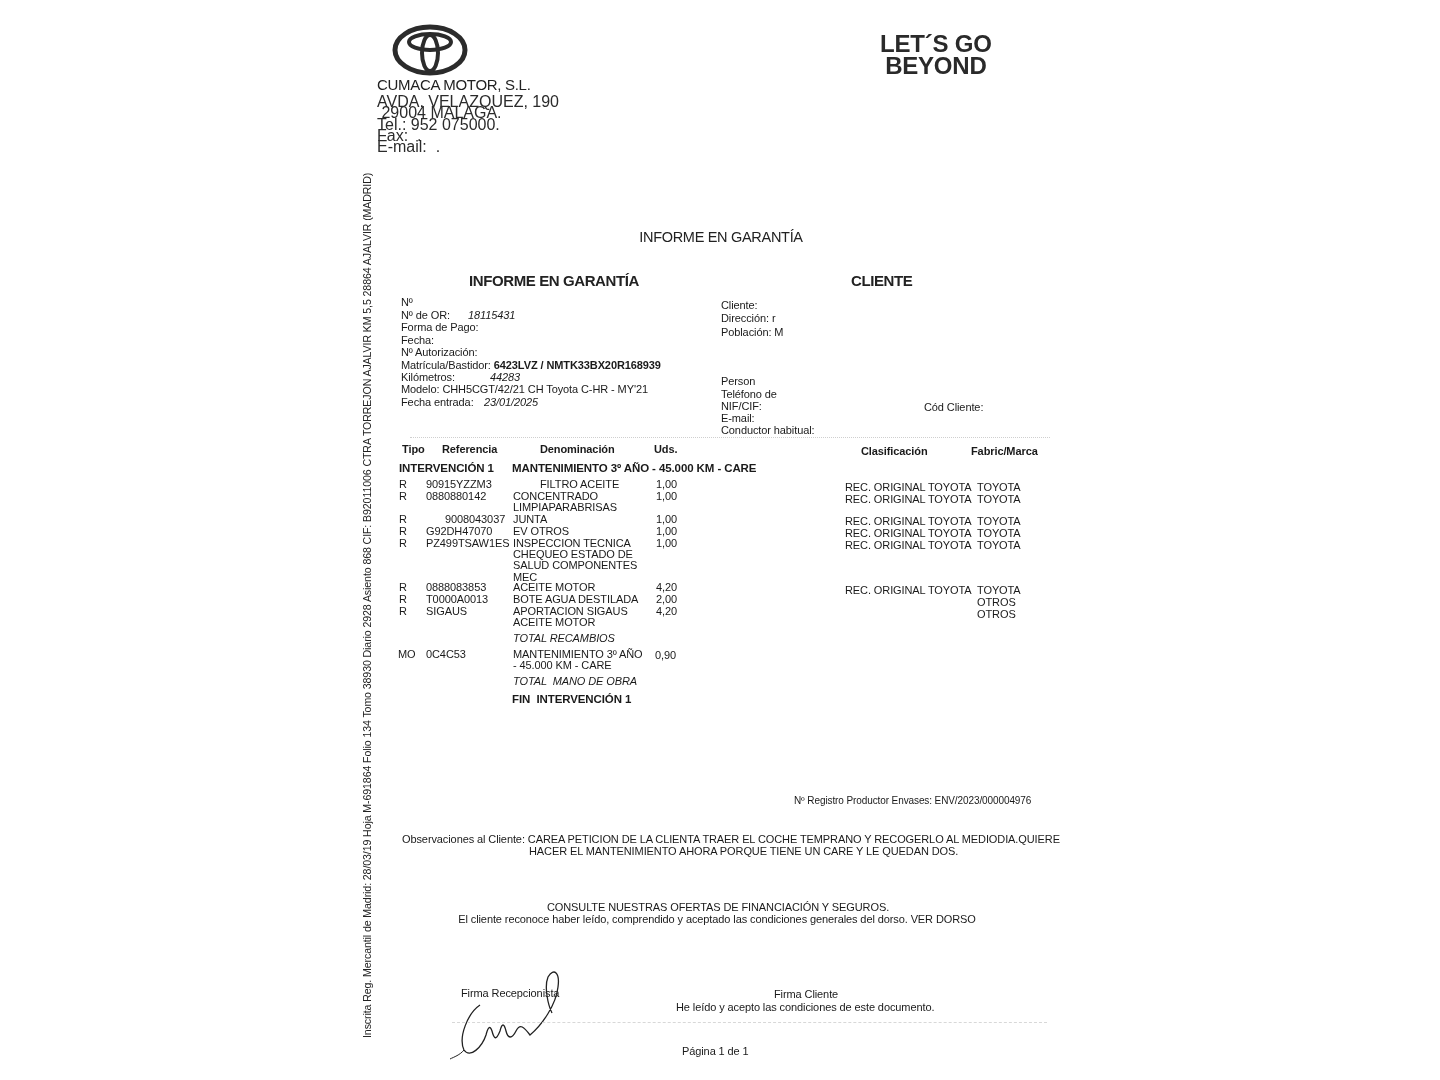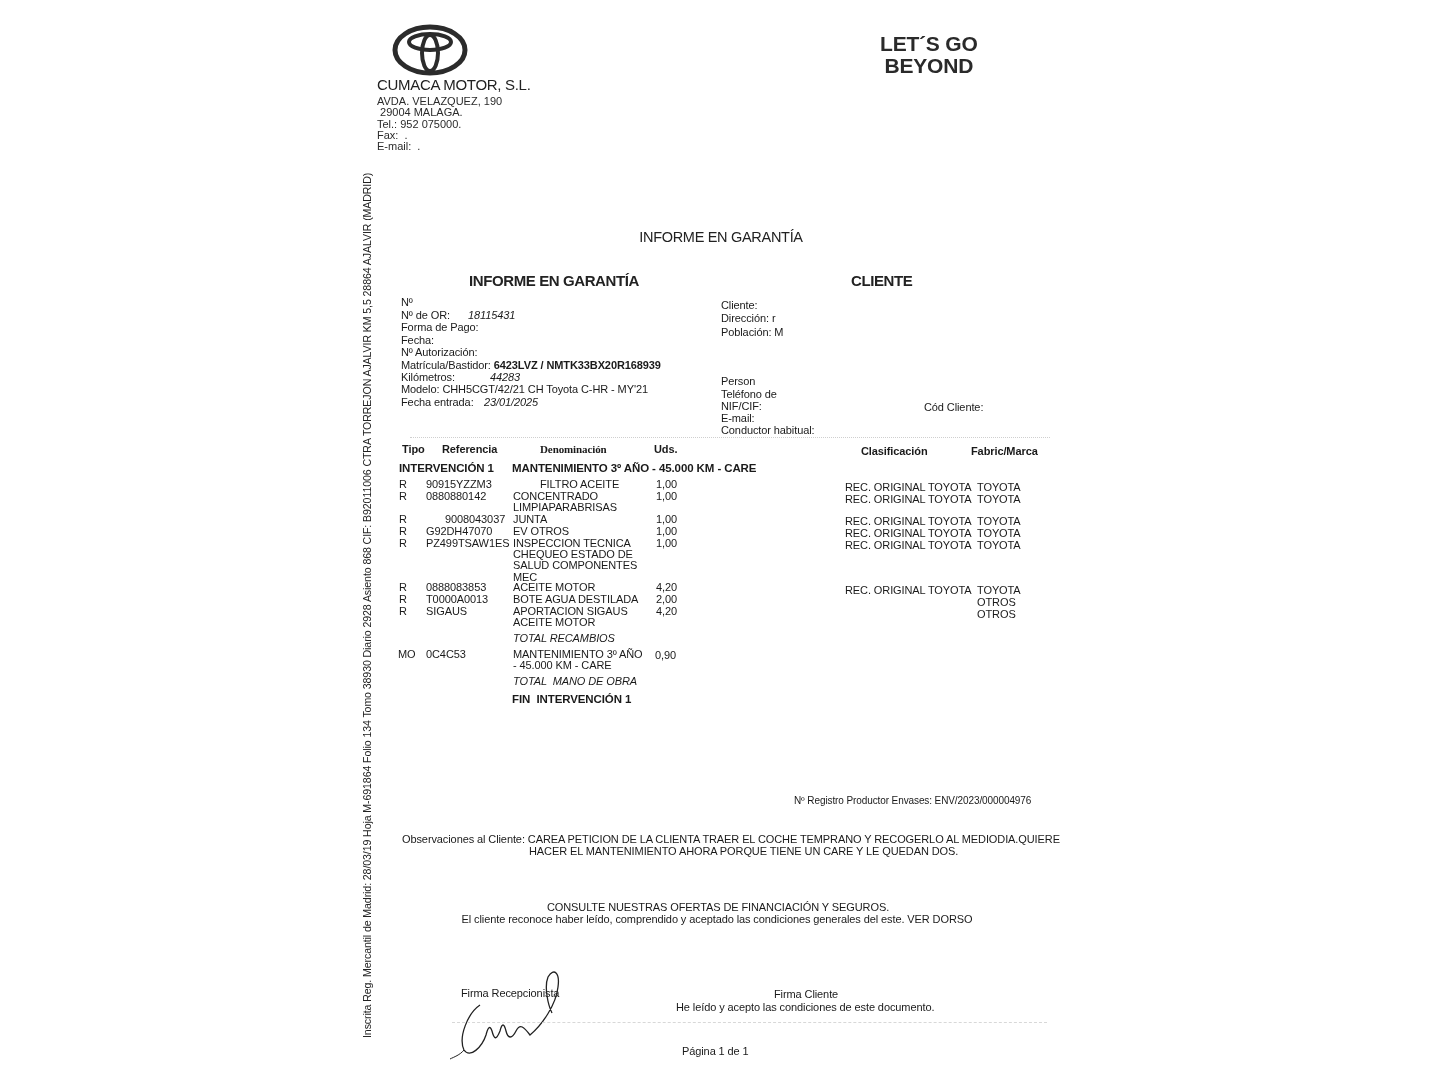--- a/index.html
+++ b/index.html
@@ -6,22 +6,22 @@
   html, body { width: 1440px; height: 1080px; background: #ffffff; overflow: hidden; }
   body { position: relative; font-family: "Liberation Sans", "DejaVu Sans", sans-serif; color: #1a1a1a; }
   .abs { position: absolute; }
   .t { font-size: 11px; line-height: 12px; white-space: nowrap; letter-spacing: -0.1px; }
   .b { font-weight: bold; }
   .i { font-style: italic; }
 
   
   .logo { left: 392px; top: 24px; width: 76px; height: 52px; }
   .company { left: 377px; top: 77px; font-size: 15px; line-height: 16px; letter-spacing: -0.3px; color: #222; }
-  .addr { left: 377px; top: 96px; font-size: 11px; line-height: 11.3px; color: #2b2b2b; }
-  .slogan { left: 880px; top: 33px; font-size: 21px; line-height: 22px; font-weight: bold; text-align: center; color: #2a2a2a; letter-spacing: -0.2px; }
+  .addr { left: 377px; top: 96px; font-size: 16px; line-height: 11.3px; color: #2b2b2b; }
+  .slogan { left: 880px; top: 33px; font-size: 24px; line-height: 22px; font-weight: bold; text-align: center; color: #2a2a2a; letter-spacing: -0.2px; }
 
   .vertical { left: 361px; top: 1038px; transform-origin: 0 0; transform: rotate(-90deg); font-size: 10.6px; line-height: 12px; white-space: nowrap; color: #222; letter-spacing: -0.1px; }
 
   .doc-title { left: 0; width: 1440px; top: 229px; text-align: center; font-size: 14.5px; line-height: 16px; color: #222; letter-spacing: -0.3px; padding-left: 2px; }
   .section-h { top: 272px; font-size: 15px; line-height: 17px; font-weight: bold; letter-spacing: -0.4px; color: #222; }
 
   .info-row { left: 401px; font-size: 11px; line-height: 12.3px; }
   .info-row .val { position: absolute; white-space: nowrap; font-style: italic; }
 
   .dotted { height: 1px; border-top: 1px dotted #cfcfcf; }
@@ -121,21 +121,21 @@
   <span>E-mail:</span>
 </div>
 <div class="abs t" style="left:721px; top:424px;">
   <span>Conductor habitual:</span>
 </div>
 
 <div class="abs dotted" style="left:410px; top:437px; width:640px;"></div>
 
 <div class="abs col-h t" style="left:402px;">Tipo</div>
 <div class="abs col-h t" style="left:442px;">Referencia</div>
-<div class="abs col-h t" style="left:540px;font-family:Liberation Serif, serif;">Denominación</div>
+<div class="abs col-h t" style="left:540px;">Denominación</div>
 <div class="abs col-h t" style="left:654px;">Uds.</div>
 <div class="abs col-h t" style="left:861px; top:445px;">Clasificación</div>
 <div class="abs col-h t" style="left:971px; top:445px;">Fabric/Marca</div>
 
 <div class="abs t b" style="left:399px; top:462px; font-size:11.5px;">INTERVENCIÓN 1</div>
 <div class="abs t b" style="left:512px; top:462px; font-size:11.5px;">MANTENIMIENTO 3º AÑO - 45.000 KM - CARE</div>
 
 <div class="abs row t" style="left:399px; top:479px;">R</div>
 <div class="abs row t" style="left:426px; top:479px;">90915YZZM3</div>
 <div class="abs row t" style="left:540px; top:479px;">FILTRO ACEITE</div>
@@ -216,21 +216,21 @@
 
 <div class="abs t" style="left:794px; top:795px; font-size:10px;">Nº Registro Productor Envases: ENV/2023/000004976</div>
 
 <div class="abs t" style="left:402px; top:833px; font-size:11px;">
   <span>Observaciones al Cliente:</span>
   <span>CAREA PETICION DE LA CLIENTA TRAER EL COCHE TEMPRANO Y RECOGERLO AL MEDIODIA.QUIERE</span>
 </div>
 <div class="abs t" style="left:529px; top:845px; font-size:11px;">HACER EL MANTENIMIENTO AHORA PORQUE TIENE UN CARE Y LE QUEDAN DOS.</div>
 
 <div class="abs t" style="left:0; width:1440px; text-align:center; top:901px; padding-right:4px;">CONSULTE NUESTRAS OFERTAS DE FINANCIACIÓN Y SEGUROS.</div>
-<div class="abs t" style="left:0; width:1440px; text-align:center; top:913px; padding-right:6px;">El cliente reconoce haber leído, comprendido y aceptado las condiciones generales del este. VER DORSO</div>
+<div class="abs t" style="left:0; width:1440px; text-align:center; top:913px; padding-right:6px;">El cliente reconoce haber leído, comprendido y aceptado las condiciones generales del dorso. VER DORSO</div>
 
 <div class="abs t" style="left:461px; top:987px;">Firma Recepcionista</div>
 <div class="abs" style="left:450px; top:965px; width:120px; height:100px;">
   <svg width="120" height="100" viewBox="0 0 120 100">
     <path d="M30 40 C 18 48, 8 72, 14 85 C 20 94, 32 82, 36 70 C 38 62, 40 60, 42 66 C 44 74, 46 76, 50 66 C 52 58, 54 58, 56 66 C 58 74, 62 74, 66 66 C 70 58, 74 62, 80 70 C 92 60, 106 40, 108 22 C 110 8, 104 2, 98 12 C 94 22, 98 40, 102 48" fill="none" stroke="#222" stroke-width="1.3"></path>
     <path d="M14 85 C 10 90, 4 92, 0 94" fill="none" stroke="#222" stroke-width="1"></path>
   </svg>
 </div>
 <div class="abs t" style="left:774px; top:988px;">Firma Cliente</div>
 <div class="abs t" style="left:676px; top:1001px;">He leído y acepto las condiciones de este documento.</div>

